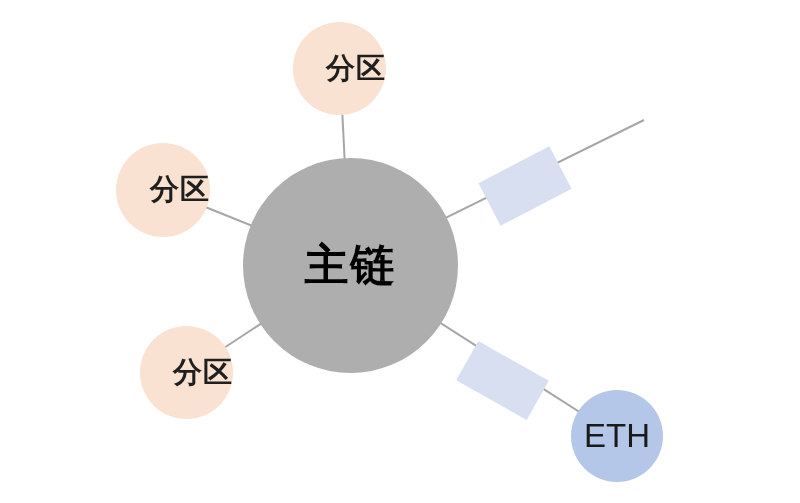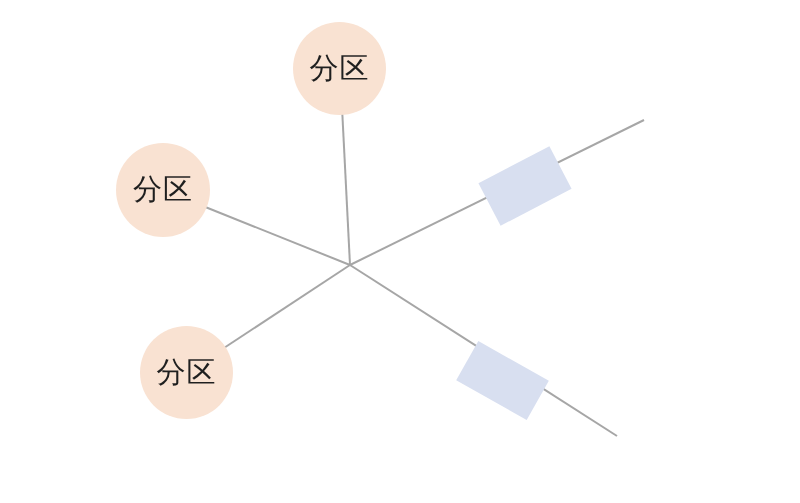--- a/index.html
+++ b/index.html
@@ -37,22 +37,23 @@
     width: 215px;
     height: 215px;
     font-size: 44px;
     font-weight: 700;
     letter-spacing: 2px;
   }
   .node-partition {
     width: 93px;
     height: 93px;
     font-size: 29px;
-    font-weight: 400;
+    font-weight: 700;
     letter-spacing: 1px;
+    justify-content: flex-end;
   }
   .node-ptop    { left: 293px; top: 22px;  }
   .node-pleft   { left: 116px; top: 143px; width: 94px; height: 94px; }
   .node-pbottom { left: 140px; top: 326px; }
   .node-btc {
     left: 591px;
     top: 67px;
     width: 105px;
     height: 105px;
     font-size: 33px;
@@ -93,28 +94,34 @@
     <line x1="350" y1="265" x2="340" y2="68" stroke-width="2" stroke="#A6A6A6"></line>
     <line x1="350" y1="265" x2="163" y2="190" stroke-width="2" stroke="#A6A6A6"></line>
     <line x1="350" y1="265" x2="186" y2="373" stroke-width="2" stroke="#A6A6A6"></line>
     <line x1="350" y1="265" x2="644" y2="120" stroke-width="2" stroke="#A6A6A6"></line>
     <line x1="350" y1="265" x2="617" y2="436" stroke-width="2" stroke="#A6A6A6"></line>
   </svg>
 
   <div class="block block-btc" style="background-color: rgb(216, 223, 240);"></div>
   <div class="block block-eth" style="background-color: rgb(216, 223, 240);"></div>
 
+  <div class="node node-main" style="background-color: rgb(174, 174, 174); color: rgb(0, 0, 0);">
+    <span>主链</span>
+  </div>
 
   <div class="node node-partition node-ptop" style="background-color: rgb(249, 226, 210); color: rgb(31, 31, 31);">
     <span>分区</span>
   </div>
 
   <div class="node node-partition node-pleft" style="background-color: rgb(249, 226, 210); color: rgb(31, 31, 31);">
     <span>分区</span>
   </div>
 
   <div class="node node-partition node-pbottom" style="background-color: rgb(249, 226, 210); color: rgb(31, 31, 31);">
     <span>分区</span>
   </div>
 
 
+  <div class="node node-eth" style="background-color: rgb(181, 199, 232); color: rgb(26, 26, 26);">
+    <span>ETH</span>
+  </div>
 
 </div>
 
 </body></html>

